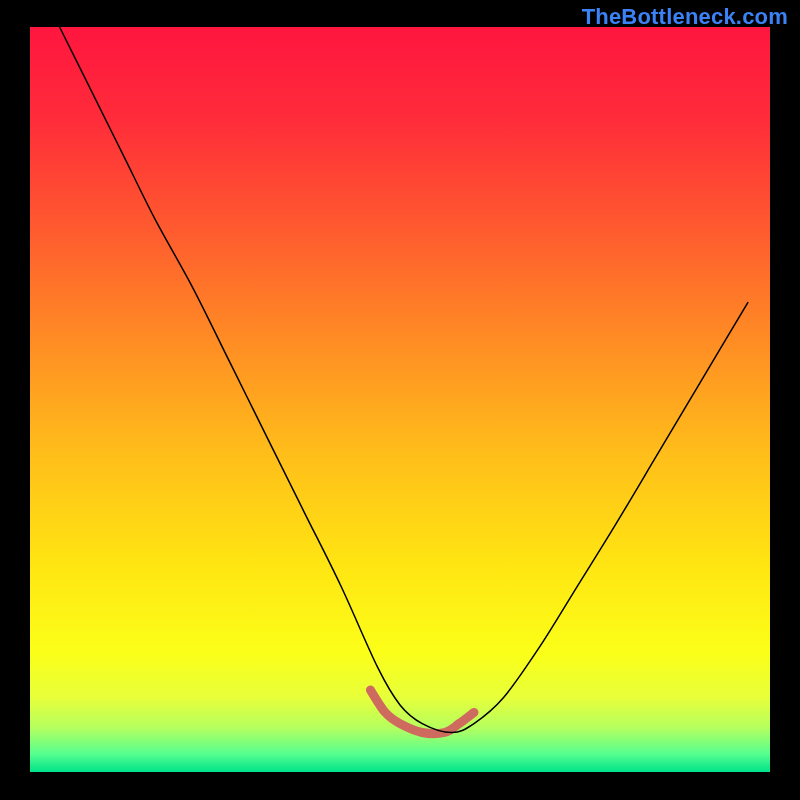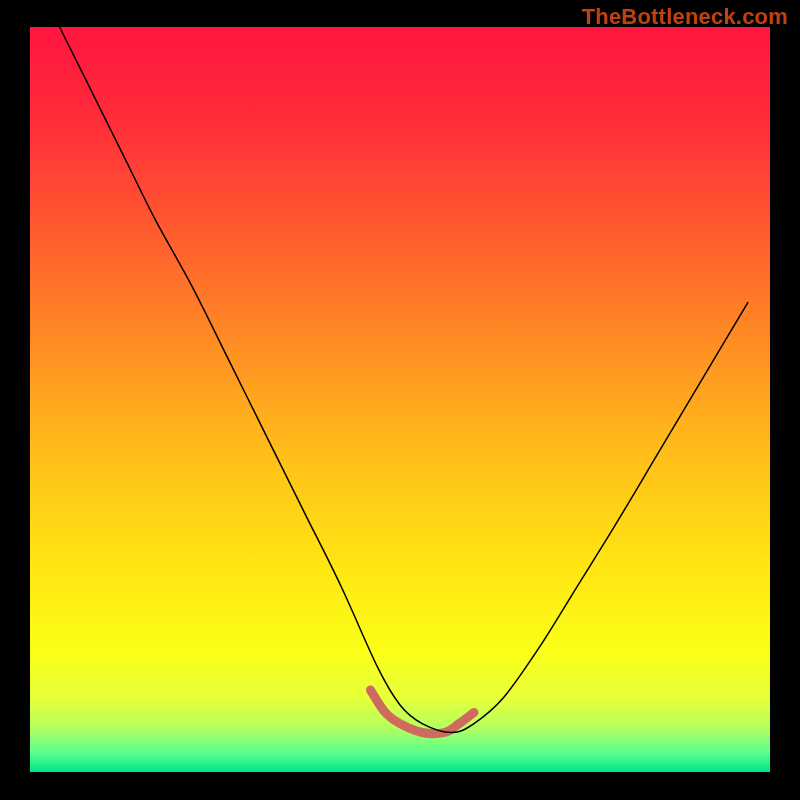--- a/index.html
+++ b/index.html
@@ -14,21 +14,21 @@
   .frame {
     position: relative;
     width: 800px;
     height: 800px;
     background: #000;
   }
   .watermark {
     position: absolute;
     top: 4px;
     right: 12px;
-    color: #c2410c;
+    color: #3b82f6;
     font-size: 22px;
     font-weight: 600;
     z-index: 10;
     letter-spacing: 0.2px;
   }
   svg {
     position: absolute;
     top: 0;
     left: 0;
   }

